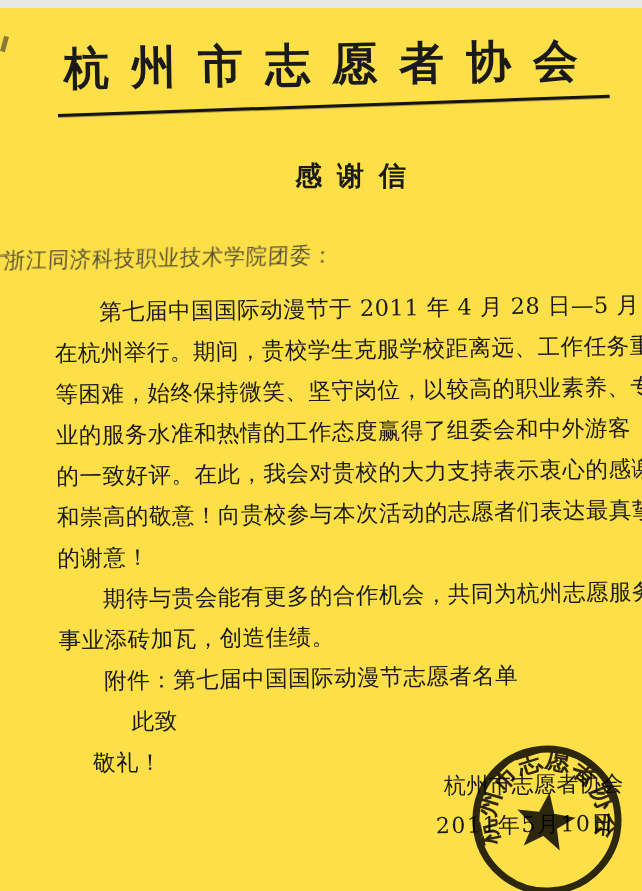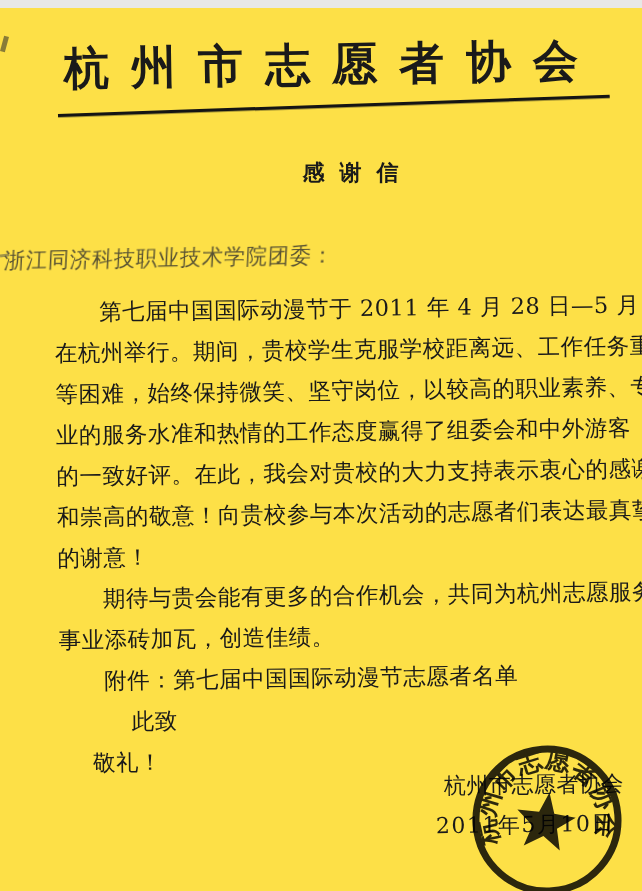--- a/index.html
+++ b/index.html
@@ -22,21 +22,21 @@
   }
   .title-underline{
     position:absolute;left:58px;top:106px;width:552px;height:3px;
     background:#141414;transform:rotate(-2deg);transform-origin:left center;
     box-shadow:0 1px 0 rgba(20,20,20,.35);
   }
   
   .heading{
     position:absolute;top:150px;left:0;width:642px;margin:0;
     padding-left:74px;box-sizing:border-box;
-    text-align:center;font-size:22px;font-weight:bold;letter-spacing:15px;
+    text-align:center;font-size:27px;font-weight:bold;letter-spacing:15px;
     white-space:nowrap;
   }
   
   .salutation{
     position:absolute;left:4px;top:236px;
     font-size:21px;letter-spacing:1px;white-space:nowrap;
     color:#2e2e2e;opacity:.8;
     transform:rotate(-1deg) skewX(-4deg) scaleY(1.05);
     filter:blur(0.45px);
   }

